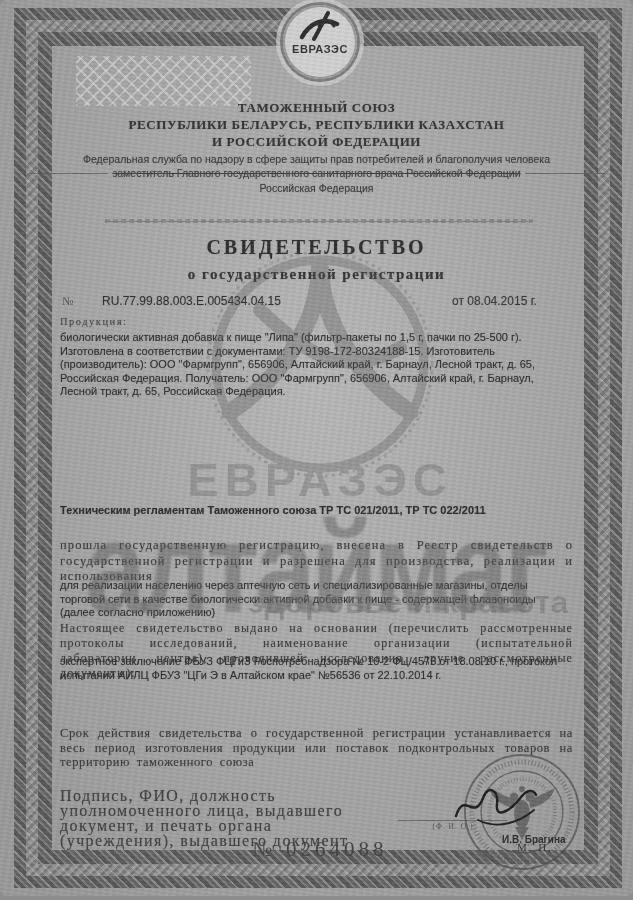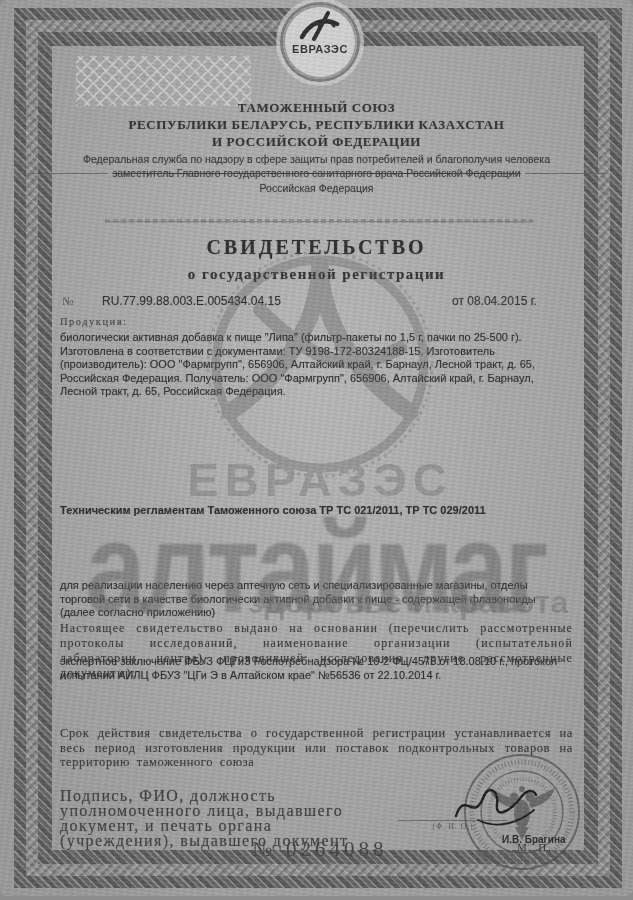--- a/index.html
+++ b/index.html
@@ -129,25 +129,26 @@
 
   <svg class="center-watermark" width="305" height="255" viewBox="0 0 305 255">
     <circle cx="152" cy="112" r="104" fill="none" stroke="#565656" stroke-width="9"></circle>
     <circle cx="152" cy="112" r="112" fill="none" stroke="#6a6a6a" stroke-width="3" stroke-dasharray="3 4"></circle>
     <path d="M152,14 C150,70 118,122 62,160" fill="none" stroke="#4e4e4e" stroke-width="17" stroke-linecap="round"></path>
     <path d="M152,14 C154,70 186,122 242,160" fill="none" stroke="#4e4e4e" stroke-width="17" stroke-linecap="round"></path>
     <path d="M92,58 C132,96 172,130 232,96" fill="none" stroke="#4e4e4e" stroke-width="14" stroke-linecap="round"></path>
     <text x="152" y="244" text-anchor="middle" font-family="Liberation Sans, DejaVu Sans, sans-serif" font-size="47" font-weight="800" letter-spacing="6" fill="#595959">ЕВРАЗЭС</text>
   </svg>
 
-  <div class="txt body-sans z4" style="top:504px;font-weight:bold;">Техническим регламентам Таможенного союза ТР ТС 021/2011, ТР ТС 029/2011</div>
+  <div class="txt body-sans z4" style="top:504px;font-weight:bold;">Техническим регламентам Таможенного союза ТР ТС 021/2011, ТР ТС 022/2011</div>
 
   <div class="wm-brand">алтаймаг</div>
   <div class="wm-sub">здоровье и красота</div>
 
+  <div class="txt p-serif z4" style="top:538px;">прошла государственную регистрацию, внесена в Реестр свидетельств о государственной регистрации и разрешена для производства, реализации и использования</div>
   <div class="txt p-serif z4" style="top:621px;font-size:12px;line-height:15px;">Настоящее свидетельство выдано на основании (перечислить рассмотренные протоколы исследований, наименование организации (испытательной лаборатории, центра), проводившей исследования, другие рассмотренные документы):</div>
   <div class="txt body-sans z4" style="top:579px;">для реализации населению через аптечную сеть и специализированные магазины, отделы торговой сети в качестве биологически активной добавки к пище - содержащей флавоноиды (далее согласно приложению)</div>
   <div class="txt body-sans z4" style="top:655px;">экспертное заключение ФБУЗ ФЦГиЗ Роспотребнадзора № 10-2 ФЦ/4576 от 18.08.10 г., протокол испытаний АИЛЦ ФБУЗ "ЦГи Э в Алтайском крае" №56536 от 22.10.2014 г.</div>
   <div class="txt p-serif z4" style="top:726px;letter-spacing:.6px;word-spacing:3px;line-height:14.5px;">Срок действия свидетельства о государственной регистрации устанавливается на весь период изготовления продукции или поставок подконтрольных товаров на территорию таможенного союза</div>
 
   <div class="txt footer-caption z4">Подпись, ФИО, должность уполномоченного лица, выдавшего документ, и печать органа (учреждения), выдавшего документ</div>
 
   <svg class="signature-svg" width="95" height="55" viewBox="0 0 95 55">
     <path d="M6,38 C14,12 24,44 33,20 C38,6 49,12 47,26 C45,40 58,36 72,18 C78,11 84,12 86,17" fill="none" stroke="#1f1f1f" stroke-width="2.4" stroke-linecap="round"></path>
     <path d="M28,42 C48,52 70,44 84,32" fill="none" stroke="#1f1f1f" stroke-width="1.8" stroke-linecap="round"></path>

